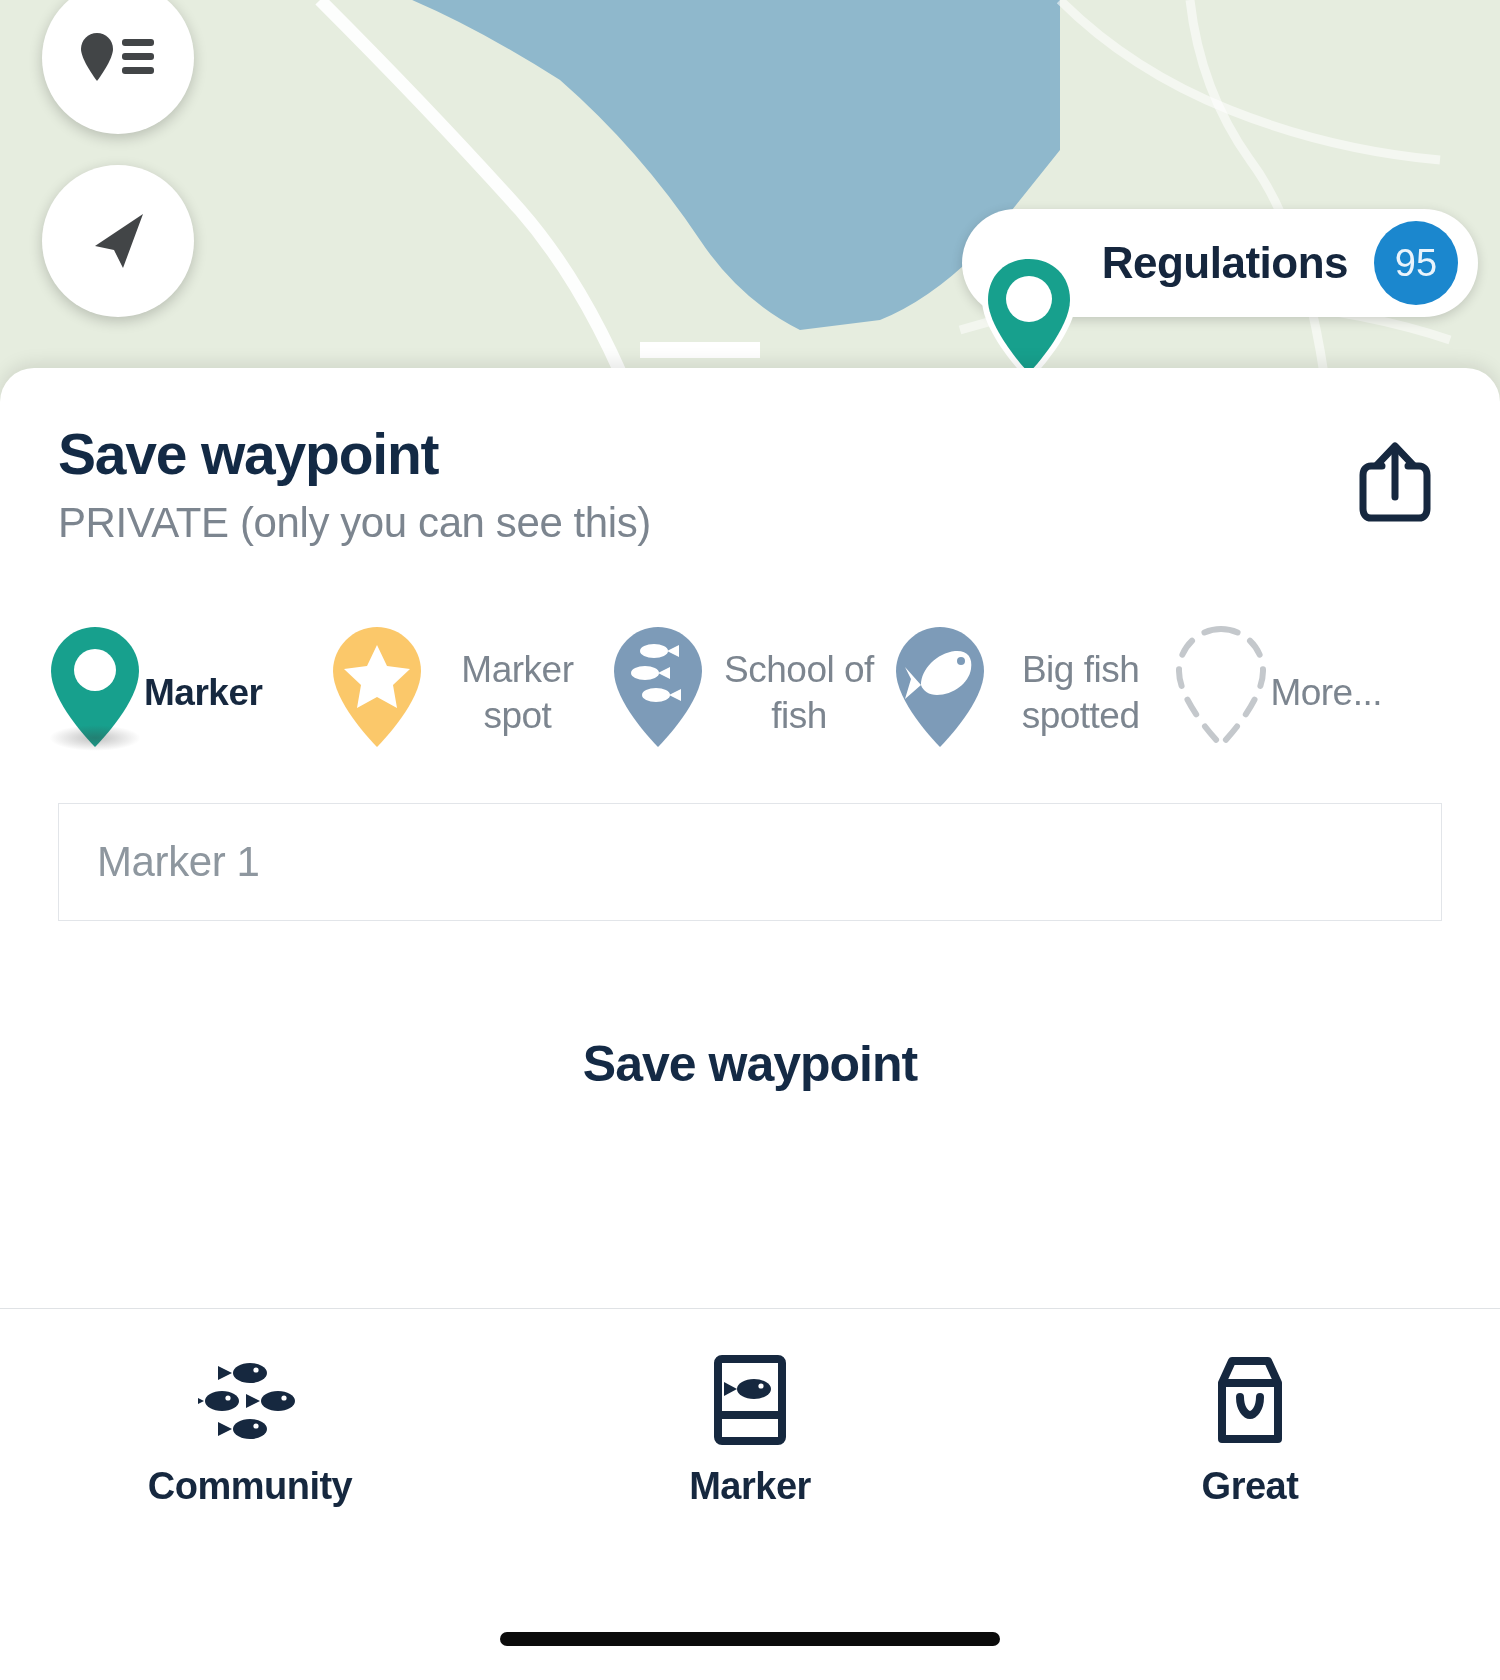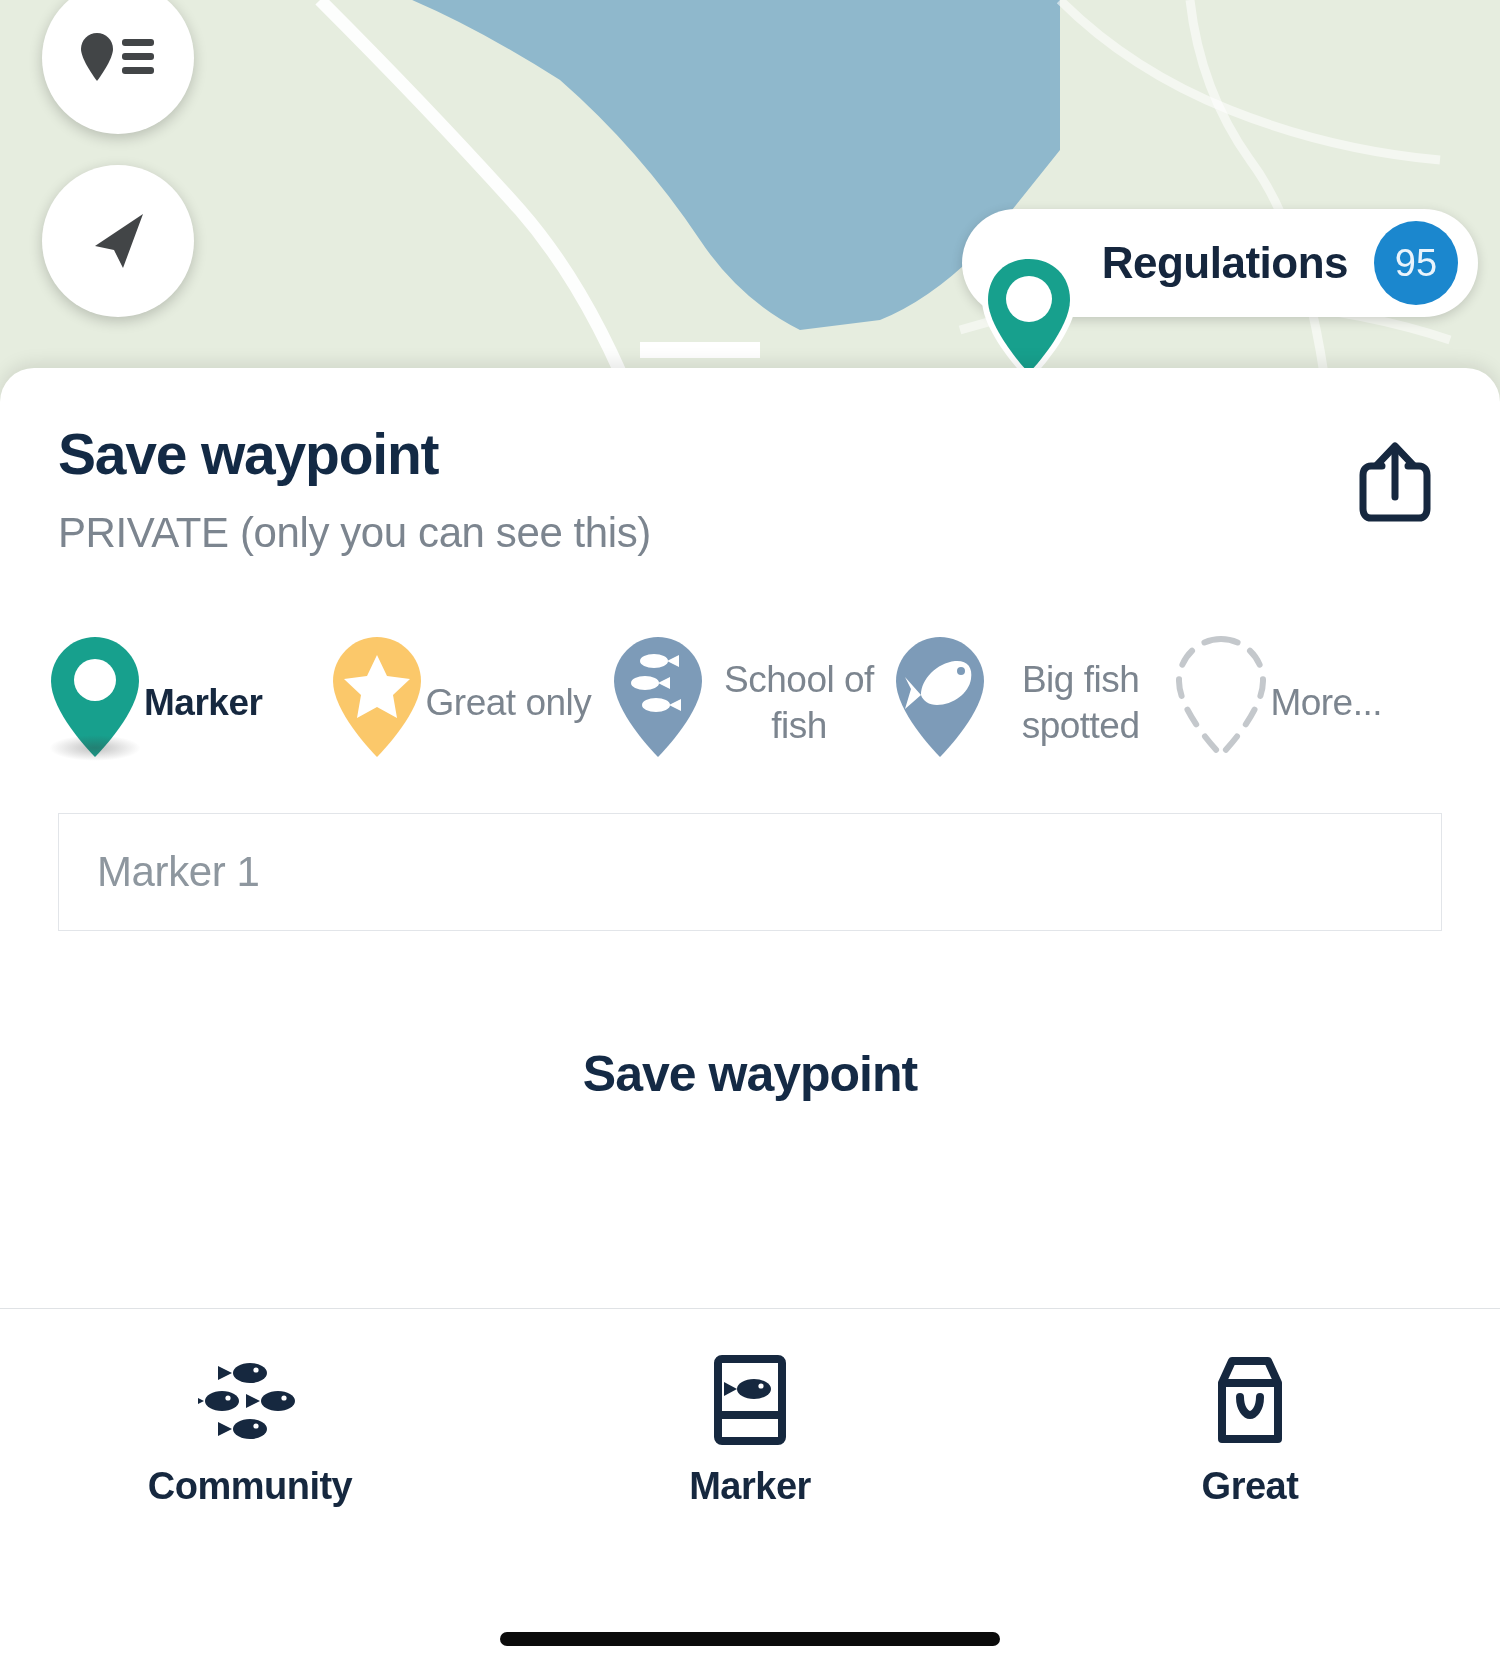--- a/index.html
+++ b/index.html
@@ -40,21 +40,21 @@
   .reg-pin { position:absolute; left:12px; top:38px; }
 
   
   .sheet {
     position:absolute; left:0; right:0; top:368px; bottom:0;
     background:#fff; border-radius:34px 34px 0 0;
     box-shadow:0 -4px 18px rgba(0,0,0,0.10);
   }
   .sheet-head { position:relative; padding:58px 60px 0 58px; }
   .sheet-title { font-size:57px; font-weight:bold; color:#132a45; letter-spacing:-1.2px; line-height:1.0; }
-  .sheet-sub { margin-top:26px; font-size:42px; color:#7c858f; font-weight:400; letter-spacing:-0.4px; }
+  .sheet-sub { margin-top:16px; font-size:42px; color:#7c858f; font-weight:400; letter-spacing:-0.4px; }
   .share-btn { position:absolute; right:62px; top:68px; width:86px; height:92px; display:flex; align-items:center; justify-content:center; }
 
   
   .types { display:flex; margin-top:76px; padding:0 46px; align-items:flex-start; }
   .type { flex:1; display:flex; align-items:center; }
   .type-ico { height:118px; display:flex; align-items:flex-start; justify-content:center; position:relative; }
   .type-label {
     margin-top:22px; font-size:37px; color:#7c858f; text-align:center;
     line-height:1.25; letter-spacing:-0.5px; max-width:230px;
   }
@@ -170,21 +170,21 @@
         <div class="type-label">Marker</div>
       </div>
 
       <div class="type">
         <div class="type-ico">
           <svg width="98" height="128" viewBox="0 0 98 128">
             <path d="M49,4 C73,4 93,24 93,48 C93,78 55,118 49,124 C43,118 5,78 5,48 C5,24 25,4 49,4 Z" fill="#fbc86a"></path>
             <path d="M49,22 L59,43 L82,46 L65,62 L69,85 L49,74 L29,85 L33,62 L16,46 L39,43 Z" fill="#ffffff"></path>
           </svg>
         </div>
-        <div class="type-label">Great only</div>
+        <div class="type-label">Marker spot</div>
       </div>
 
       <div class="type">
         <div class="type-ico">
           <svg width="98" height="128" viewBox="0 0 98 128">
             <path d="M49,4 C73,4 93,24 93,48 C93,78 55,118 49,124 C43,118 5,78 5,48 C5,24 25,4 49,4 Z" fill="#7d9bb8"></path>
             <g fill="#ffffff">
               <ellipse cx="45" cy="28" rx="14" ry="7"></ellipse>
                 <path d="M58,28 L70,22 L70,34 Z"></path>
               <ellipse cx="36" cy="50" rx="14" ry="7"></ellipse>

